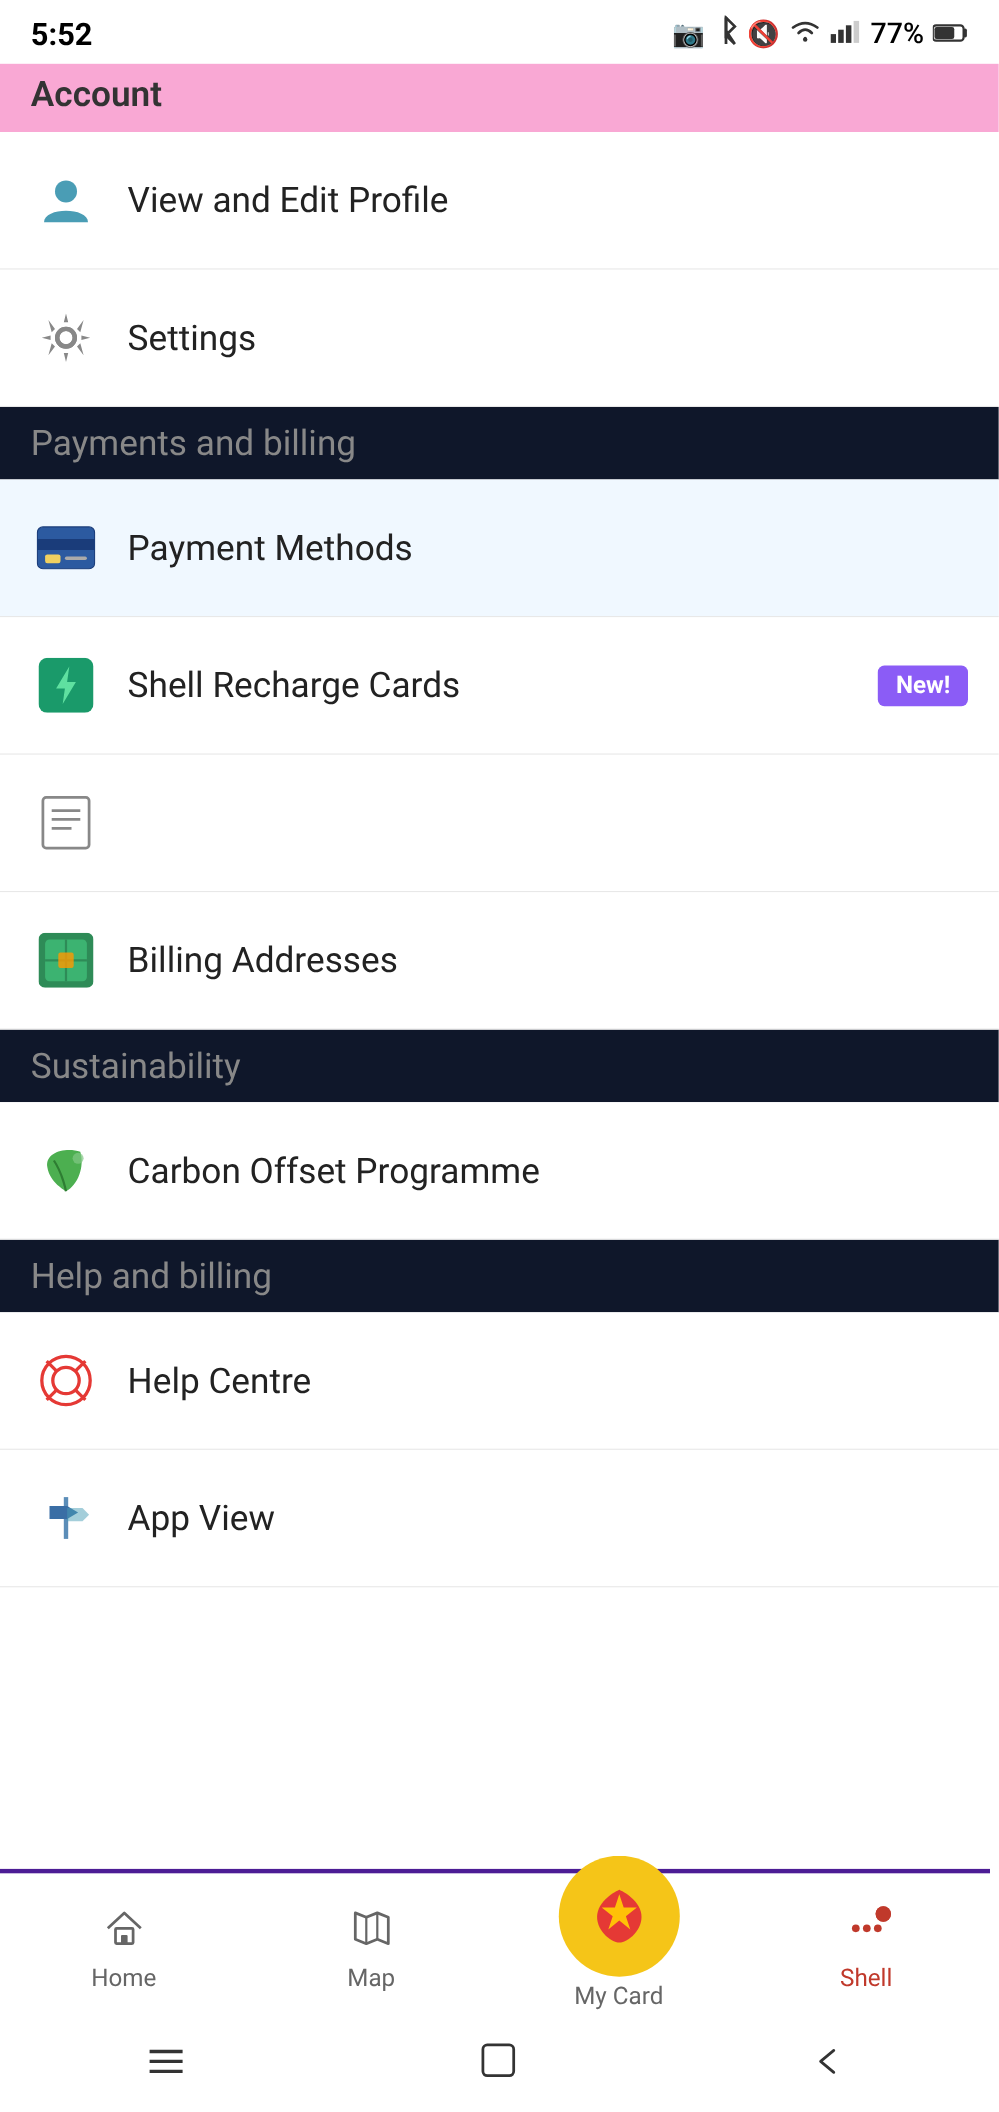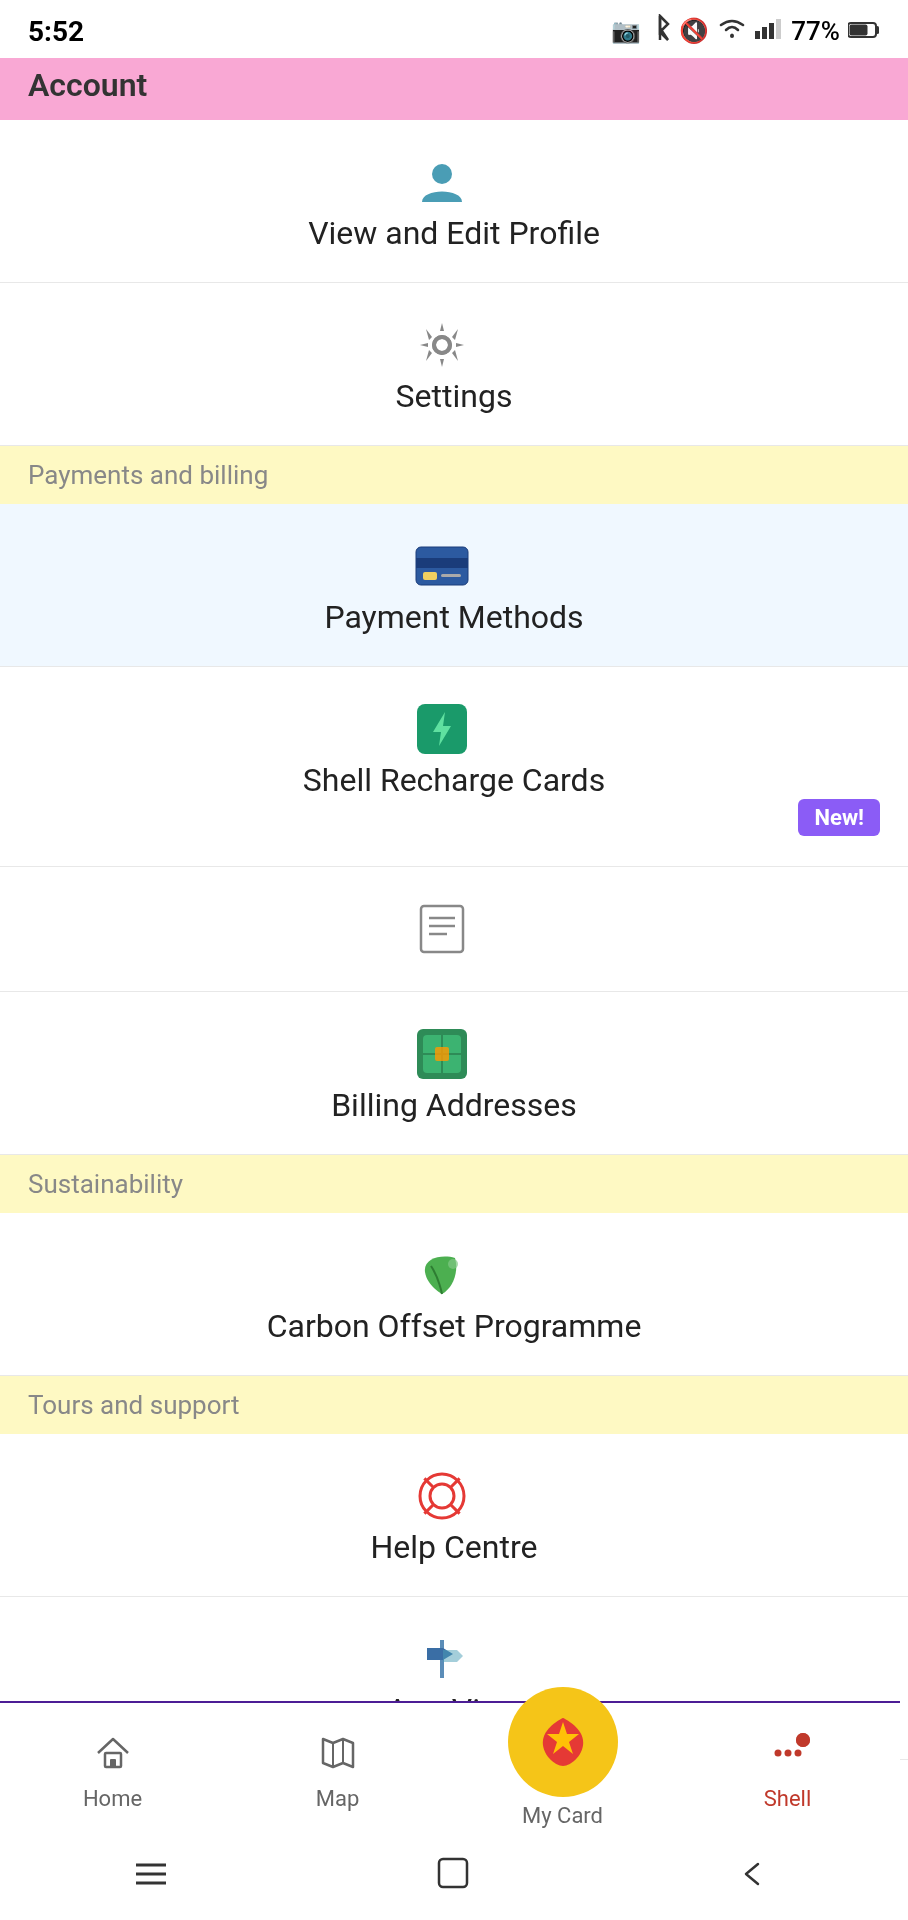--- a/index.html
+++ b/index.html
@@ -32,39 +32,38 @@
       background: #f9a8d4;
     }
     .page-header-title {
       font-size: 32px;
       font-weight: 600;
       color: #333;
     }
 
     
     .section-label {
-      background: #fef9c3;
+      background: #0f172a;
       padding: 14px 28px;
-      font-size: 26px;
+      font-size: 32px;
       color: #888;
       font-weight: 400;
     }
 
     
     .menu-list {
       background: #fff;
     }
     .menu-item {
       display: flex;
       align-items: center;
       padding: 30px 28px;
       border-bottom: 1px solid #e8e8e8;
       cursor: pointer;
       position: relative;
-      flex-direction: column;
     }
     .menu-icon {
       width: 64px;
       height: 64px;
       margin-right: 24px;
       display: flex;
       align-items: center;
       justify-content: center;
       font-size: 40px;
       flex-shrink: 0;
@@ -84,21 +83,21 @@
       border-radius: 6px;
     }
 
     
     .bottom-nav {
       position: fixed;
       bottom: 0;
       left: 0;
       width: 900px;
       background: #fff;
-      border-top: 2px solid #4c1d95;
+      border-top: 4px solid #4c1d95;
     }
     .bottom-nav-items {
       display: flex;
       align-items: center;
       justify-content: space-around;
       padding: 14px 0 10px 0;
     }
     .nav-item {
       display: flex;
       flex-direction: column;
@@ -297,21 +296,21 @@
           <path d="M25 44 C25 44 10 36 8 22 C6 8 25 4 38 8 C42 22 36 38 25 44Z" fill="#4caf50"></path>
           <path d="M25 44 C25 44 22 28 14 16" stroke="#2e7d32" stroke-width="2" fill="none"></path>
           <circle cx="36" cy="14" r="5" fill="#81c784" opacity="0.7"></circle>
         </svg>
       </div>
       <span class="menu-label">Carbon Offset Programme</span>
     </div>
 
   </div>
 
-  <div class="section-label">Tours and support</div>
+  <div class="section-label">Help and billing</div>
   <div class="menu-list">
 
     <div class="menu-item">
       <div class="menu-icon">
         <svg width="50" height="50" viewBox="0 0 50 50" fill="none">
           <circle cx="25" cy="25" r="22" stroke="#e53935" stroke-width="3" fill="none"></circle>
           <circle cx="25" cy="25" r="12" stroke="#e53935" stroke-width="3" fill="none"></circle>
           <line x1="7.4" y1="7.4" x2="17" y2="17" stroke="#e53935" stroke-width="3"></line>
           <line x1="42.6" y1="7.4" x2="33" y2="17" stroke="#e53935" stroke-width="3"></line>
           <line x1="7.4" y1="42.6" x2="17" y2="33" stroke="#e53935" stroke-width="3"></line>

